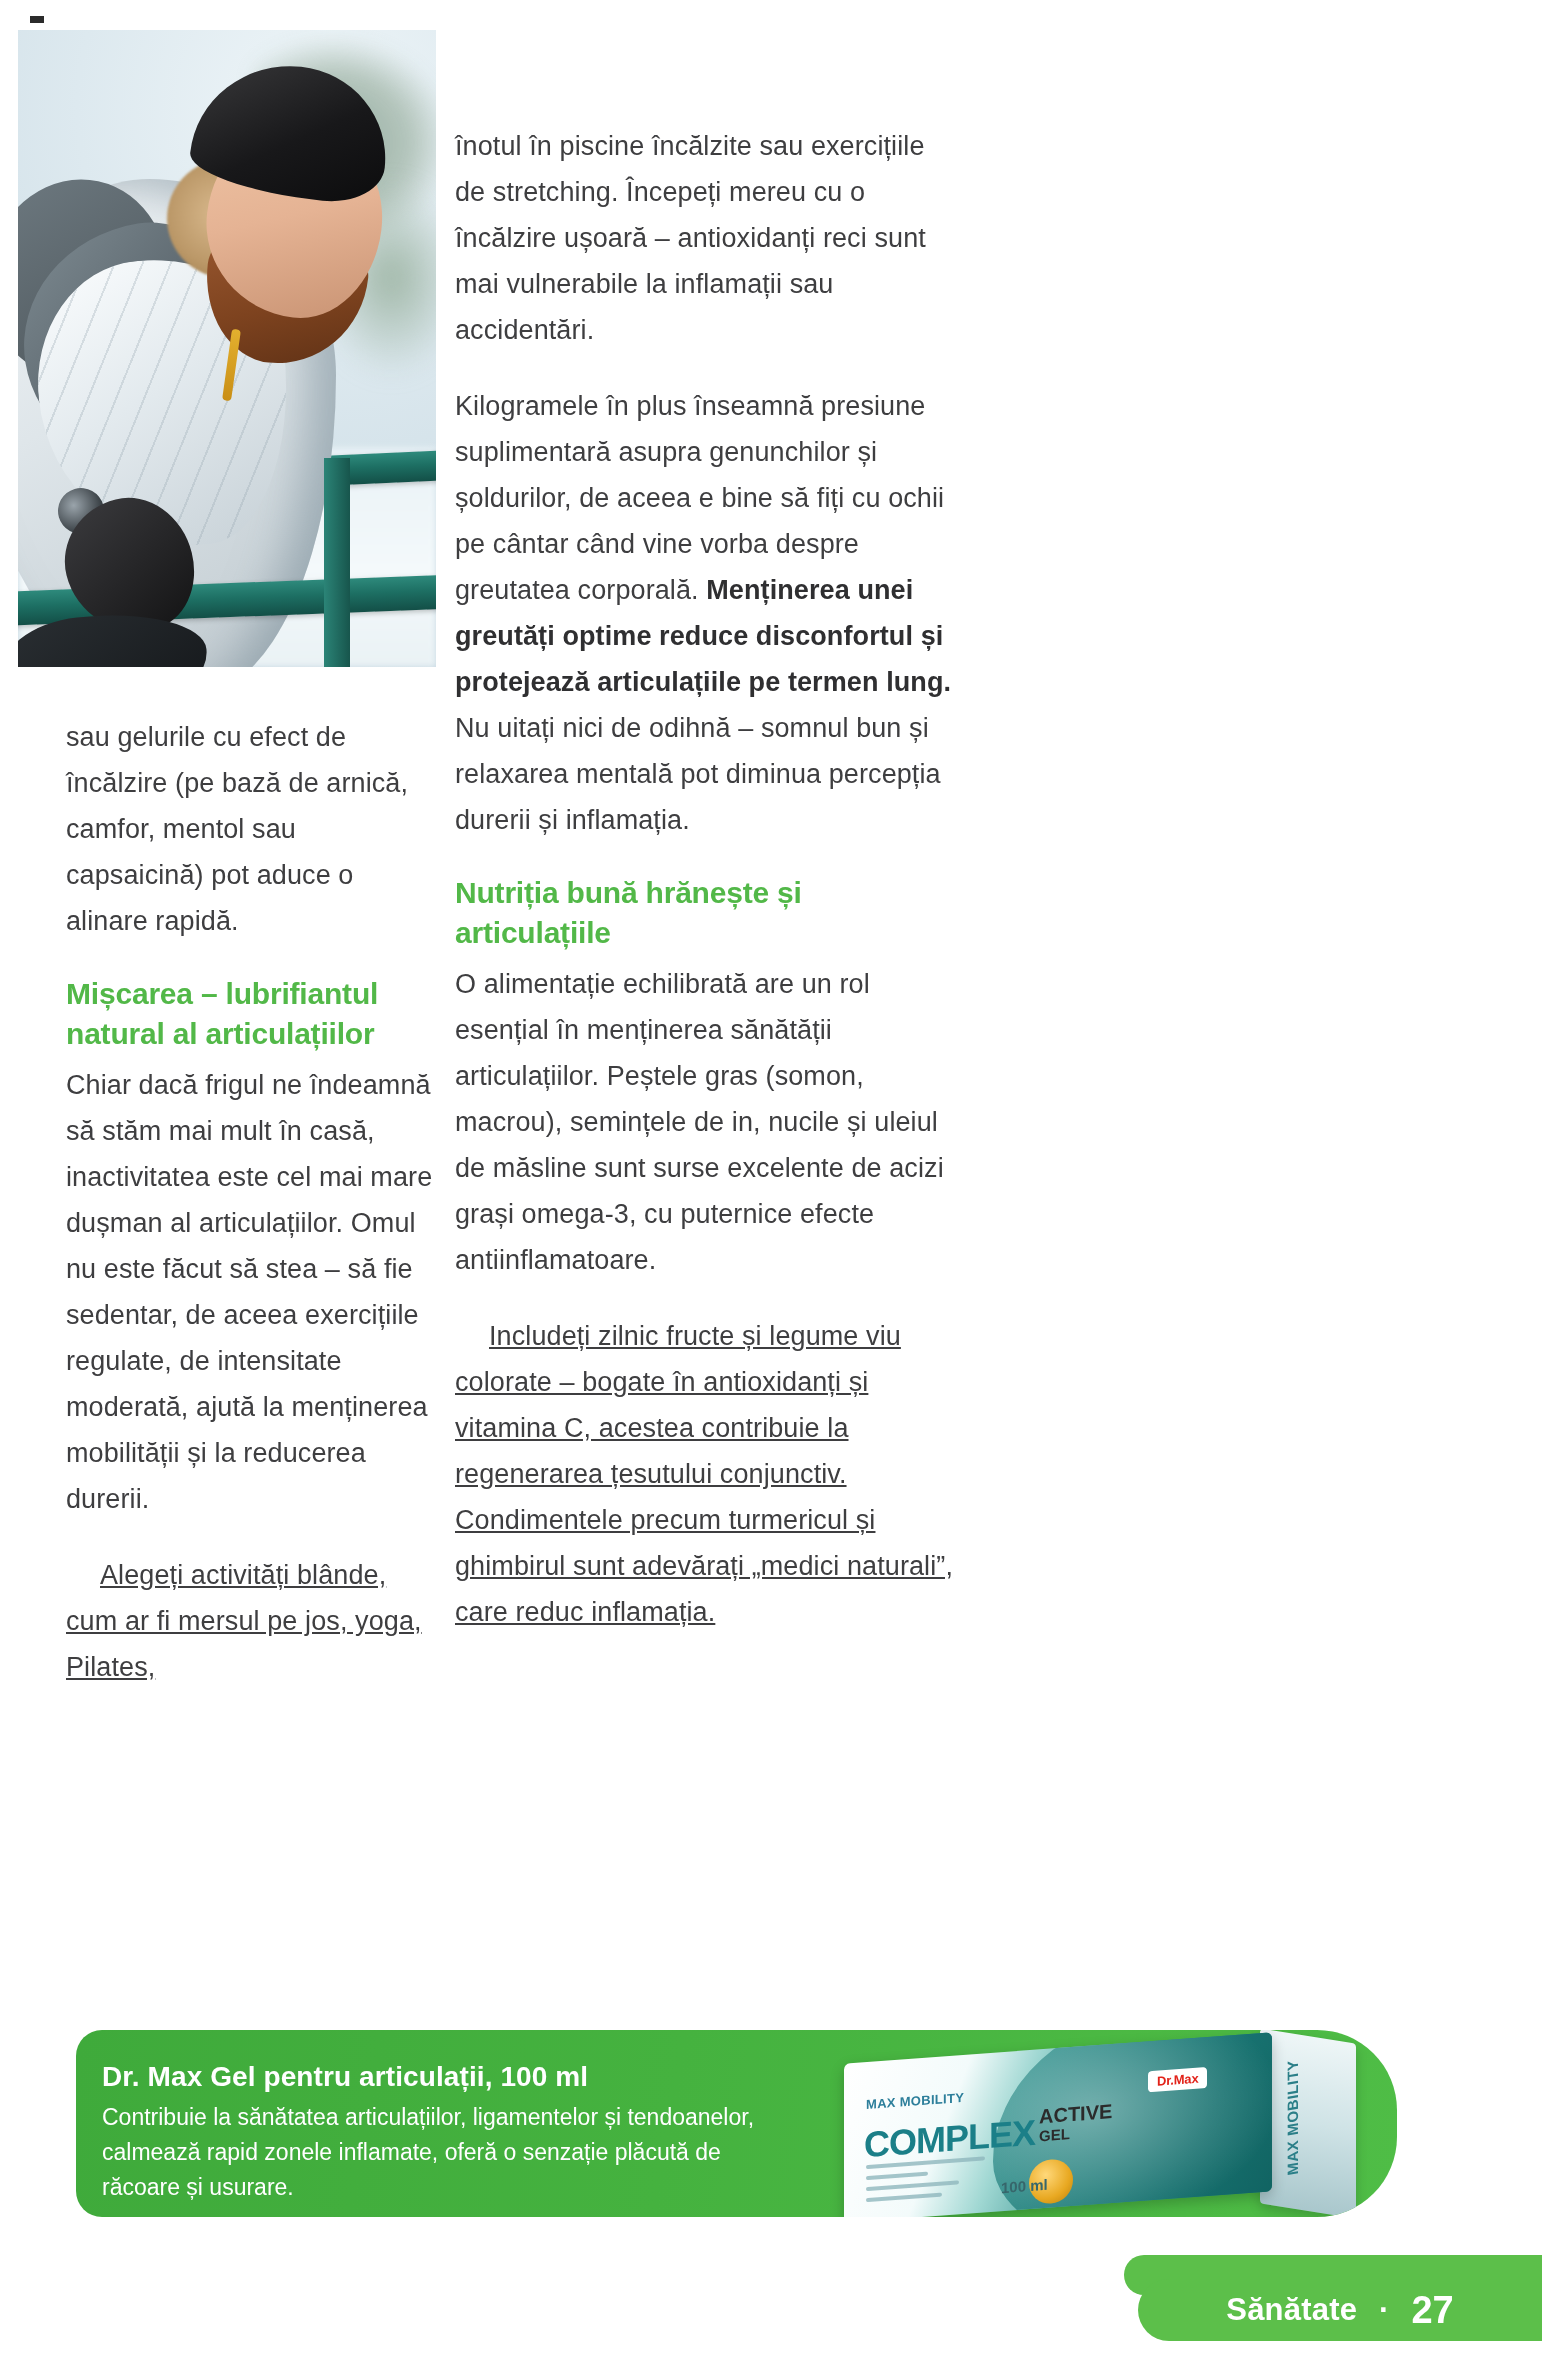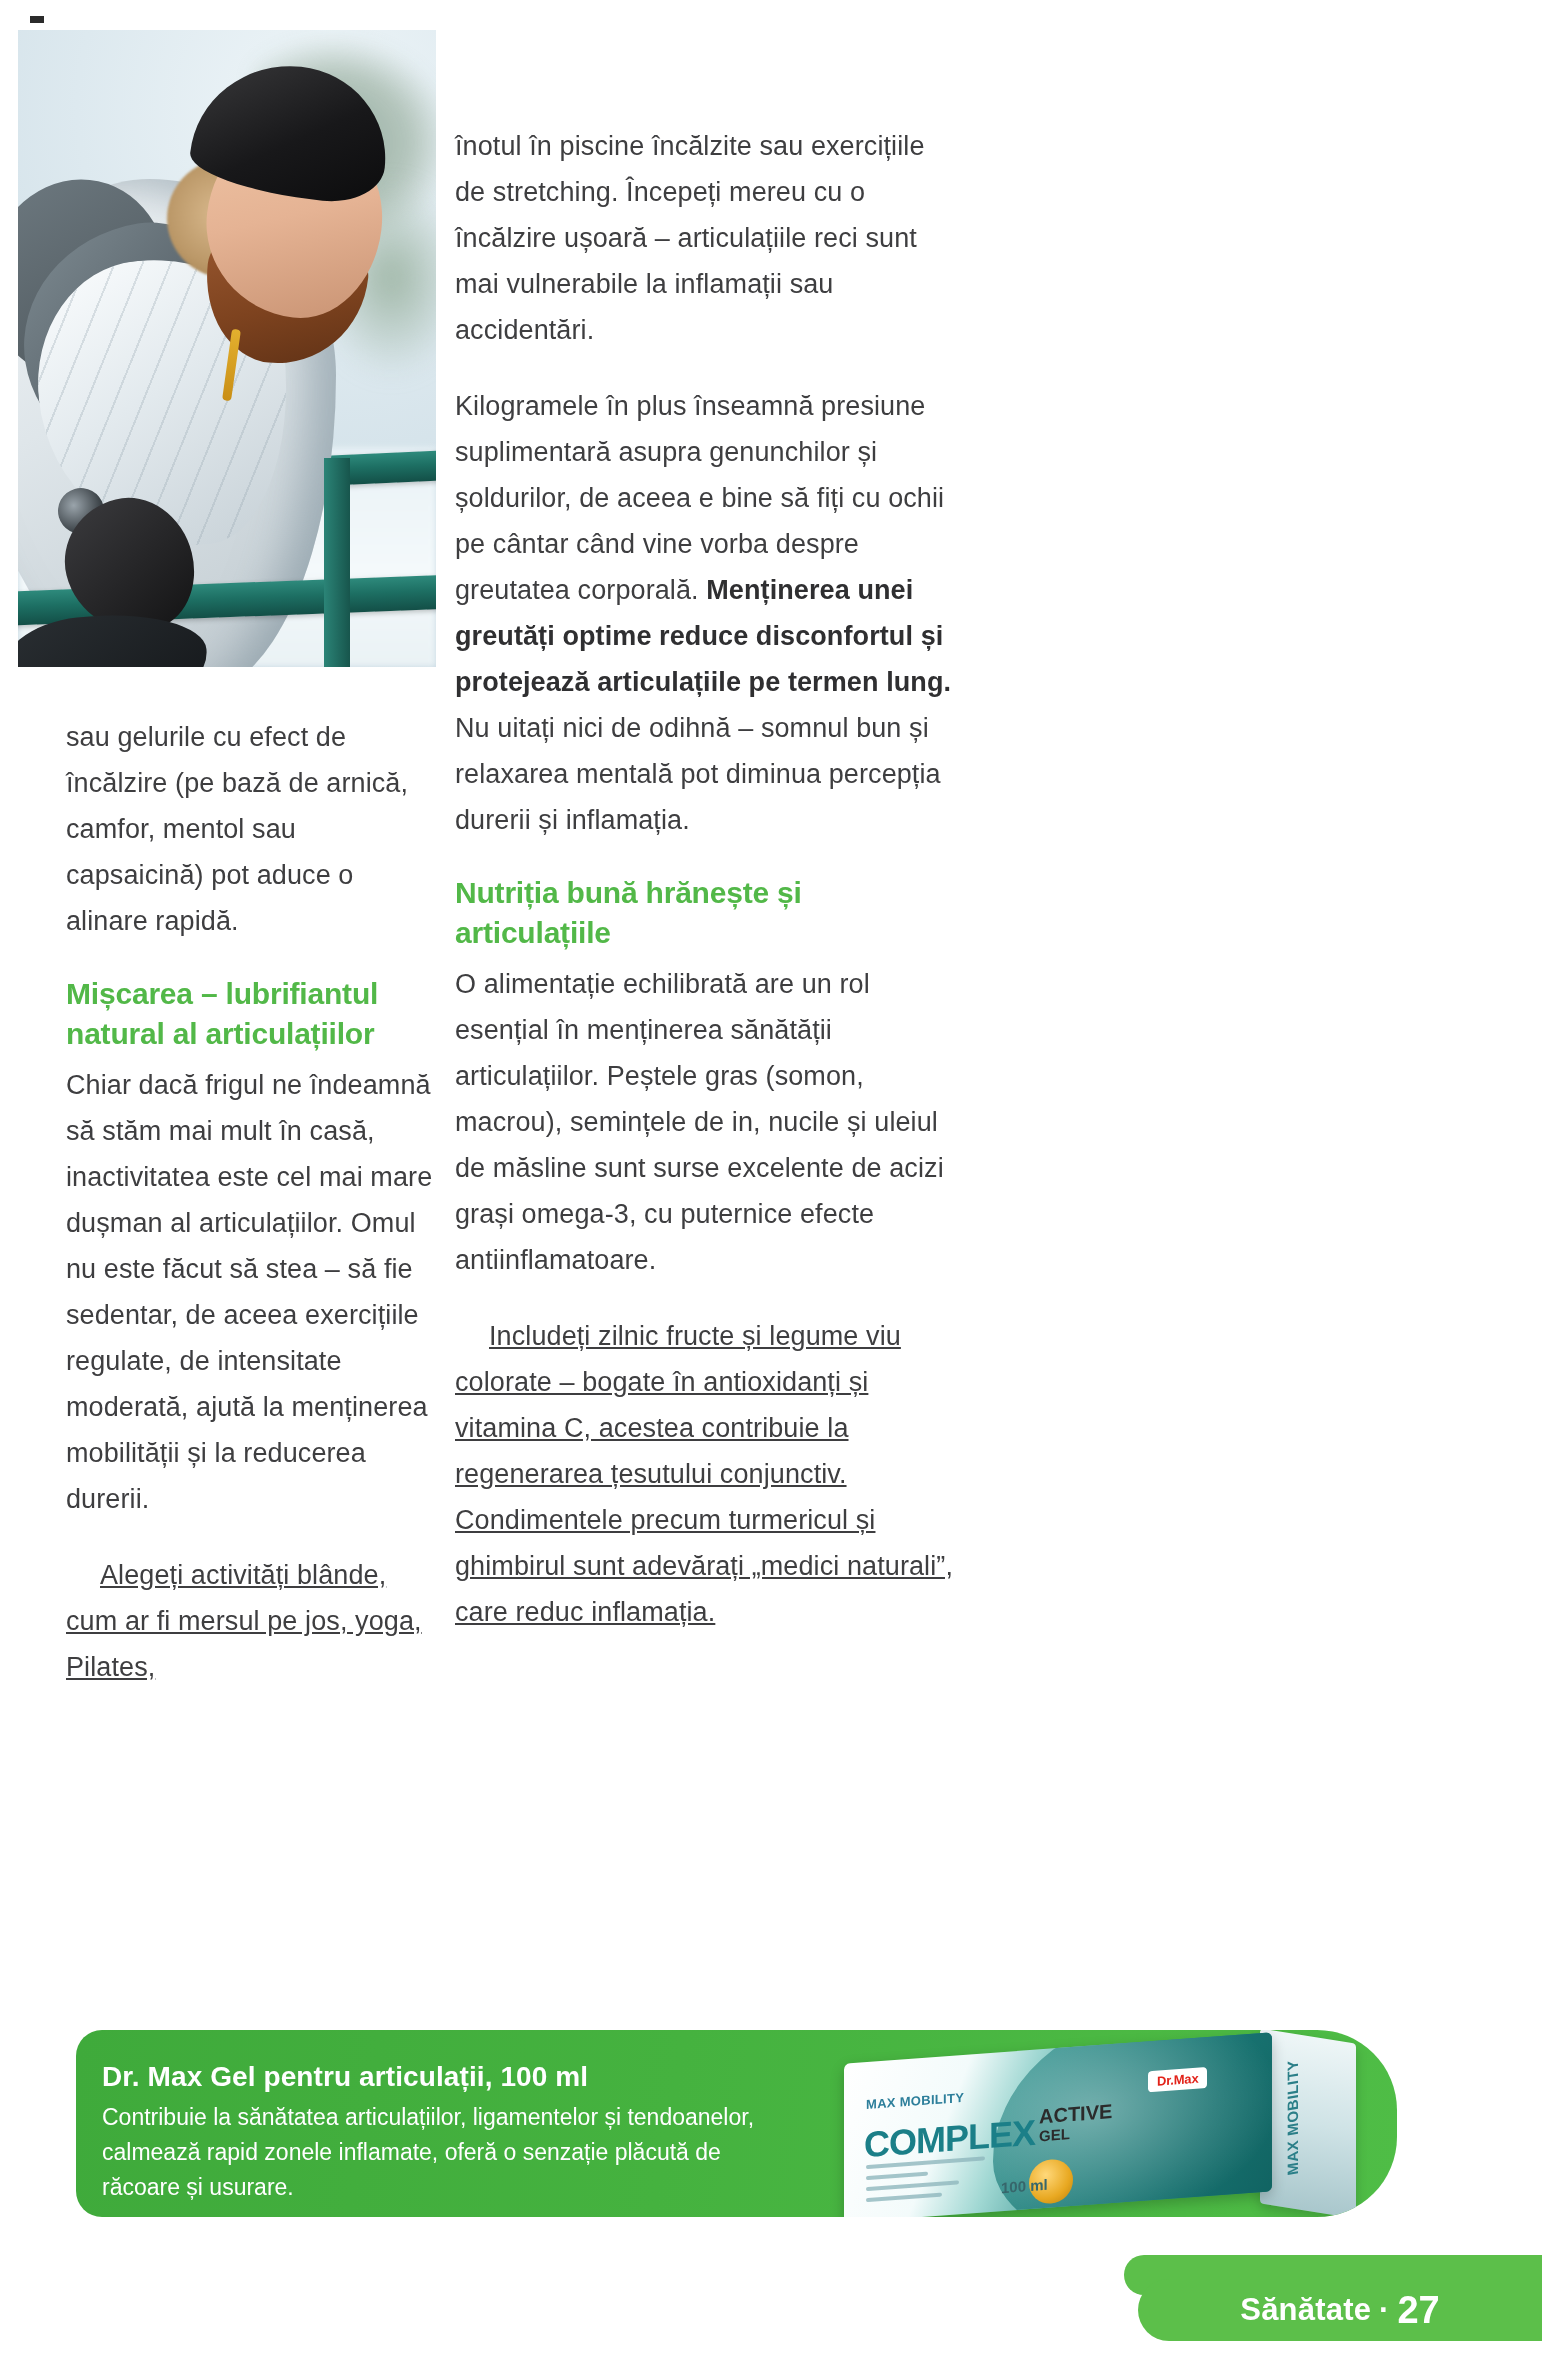--- a/index.html
+++ b/index.html
@@ -379,21 +379,21 @@
     position: absolute;
     right: 0;
     top: 2279px;
     width: 404px;
     height: 62px;
     background: #5cbf4a;
     border-radius: 34px 0 0 34px;
     display: flex;
     align-items: center;
     justify-content: center;
-    gap: 8px;
+    gap: 22px;
   }
   .footer-badge .label {
     font-size: 31px;
     font-weight: 700;
     color: #ffffff;
     letter-spacing: 0.2px;
   }
   .footer-badge .dot {
     font-size: 31px;
     font-weight: 700;
@@ -429,21 +429,21 @@
     <div class="hp-zip"></div>
     <div class="hp-rail r2"></div>
     <div class="hp-rail-post"></div>
     <div class="hp-watch"></div>
     <div class="hp-glove"></div>
     <div class="hp-leg"></div>
   </div>
 
   <div class="col col-right">
 
-    <p>înotul în piscine încălzite sau exercițiile de stretching. Începeți mereu cu o încălzire ușoară – articulațiile reci sunt mai vulnerabile la inflamații sau accidentări.</p>
+    <p>înotul în piscine încălzite sau exercițiile de stretching. Începeți mereu cu o încălzire ușoară – antioxidanți reci sunt mai vulnerabile la inflamații sau accidentări.</p>
 
 
     <p><span>Kilogramele în plus înseamnă presiune suplimentară asupra genunchilor și șoldurilor, de aceea e bine să fiți cu ochii pe cântar când vine vorba despre greutatea corporală. </span><span class="bold-run">Menținerea unei greutăți optime reduce disconfortul și protejează articulațiile pe termen lung.</span><span> Nu uitați nici de odihnă – somnul bun și relaxarea mentală pot diminua percepția durerii și inflamația.</span></p>
 
     <h2 class="h-green">Nutriția bună hrănește și articulațiile</h2>
 
     <p>O alimentație echilibrată are un rol esențial în menținerea sănătății articulațiilor. Peștele gras (somon, macrou), semințele de in, nucile și uleiul de măsline sunt surse excelente de acizi grași omega-3, cu puternice efecte antiinflamatoare.</p>
 
     <p class="indent">Includeți zilnic fructe și legume viu colorate – bogate în antioxidanți și vitamina C, acestea contribuie la regenerarea țesutului conjunctiv. Condimentele precum turmericul și ghimbirul sunt adevărați „medici naturali”, care reduc inflamația.</p>
 

